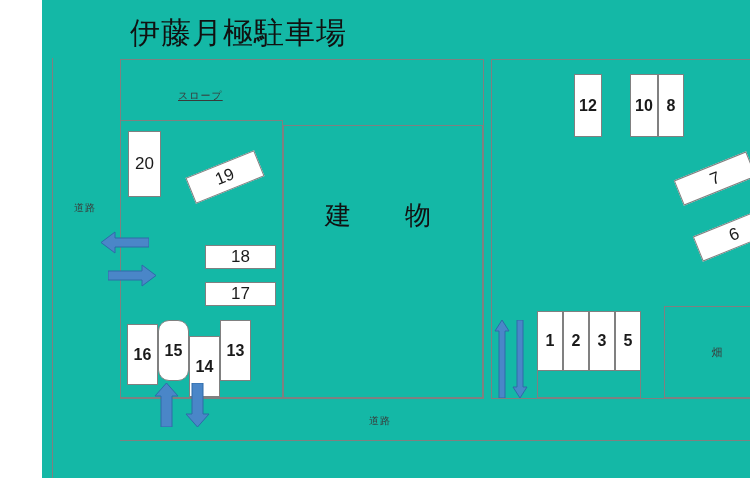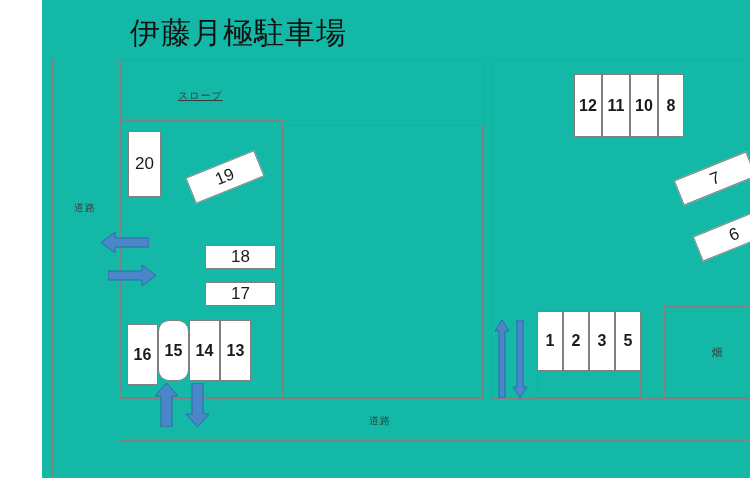--- a/index.html
+++ b/index.html
@@ -132,27 +132,27 @@
   <div class="stall" style="left:86px; top:131px; width:33px; height:66px;">20</div>
 
   <div class="rotated" style="left:146px; top:163px; width:74px; height:28px; transform:rotate(-22deg); transform-origin:center center;">19</div>
 
   <div class="stall" style="left:163px; top:245px; width:71px; height:24px;">18</div>
 
   <div class="stall" style="left:163px; top:282px; width:71px; height:24px;">17</div>
 
   <div class="stall small" style="left:85px; top:324px; width:31px; height:61px;">16</div>
   <div class="stall small" style="left:116px; top:320px; width:31px; height:61px;border-radius:11px;">15</div>
-  <div class="stall small" style="left:147px; top:320px; width:31px; height:61px;">14</div>
+  <div class="stall small" style="left:147px; top:336px; width:31px; height:61px;">14</div>
   <div class="stall small" style="left:178px; top:320px; width:31px; height:61px;">13</div>
 
   <div class="box" style="left:241px; top:125px; width:200px; height:273px;"></div>
+  <div class="building-label" style="left:283px; top:198px;">建　物</div>
 
   <div class="stall small" style="left:532px; top:74px; width:28px; height:63px;">12</div>
-  <div class="stall small" style="left:560px; top:74px; width:28px; height:63px;">11</div>
   <div class="stall small" style="left:588px; top:74px; width:28px; height:63px;">10</div>
   <div class="stall small" style="left:616px; top:74px; width:26px; height:63px;">8</div>
 
   <div class="rotated" style="left:634px; top:165px; width:78px; height:27px; transform:rotate(-22deg); transform-origin:center center;">7</div>
   <div class="rotated" style="left:653px; top:221px; width:78px; height:27px; transform:rotate(-22deg); transform-origin:center center;">6</div>
 
   <div class="stall small" style="left:495px; top:311px; width:26px; height:60px;">1</div>
   <div class="stall small" style="left:521px; top:311px; width:26px; height:60px;">2</div>
   <div class="stall small" style="left:547px; top:311px; width:26px; height:60px;">3</div>
   <div class="stall small" style="left:573px; top:311px; width:26px; height:60px;">5</div>

